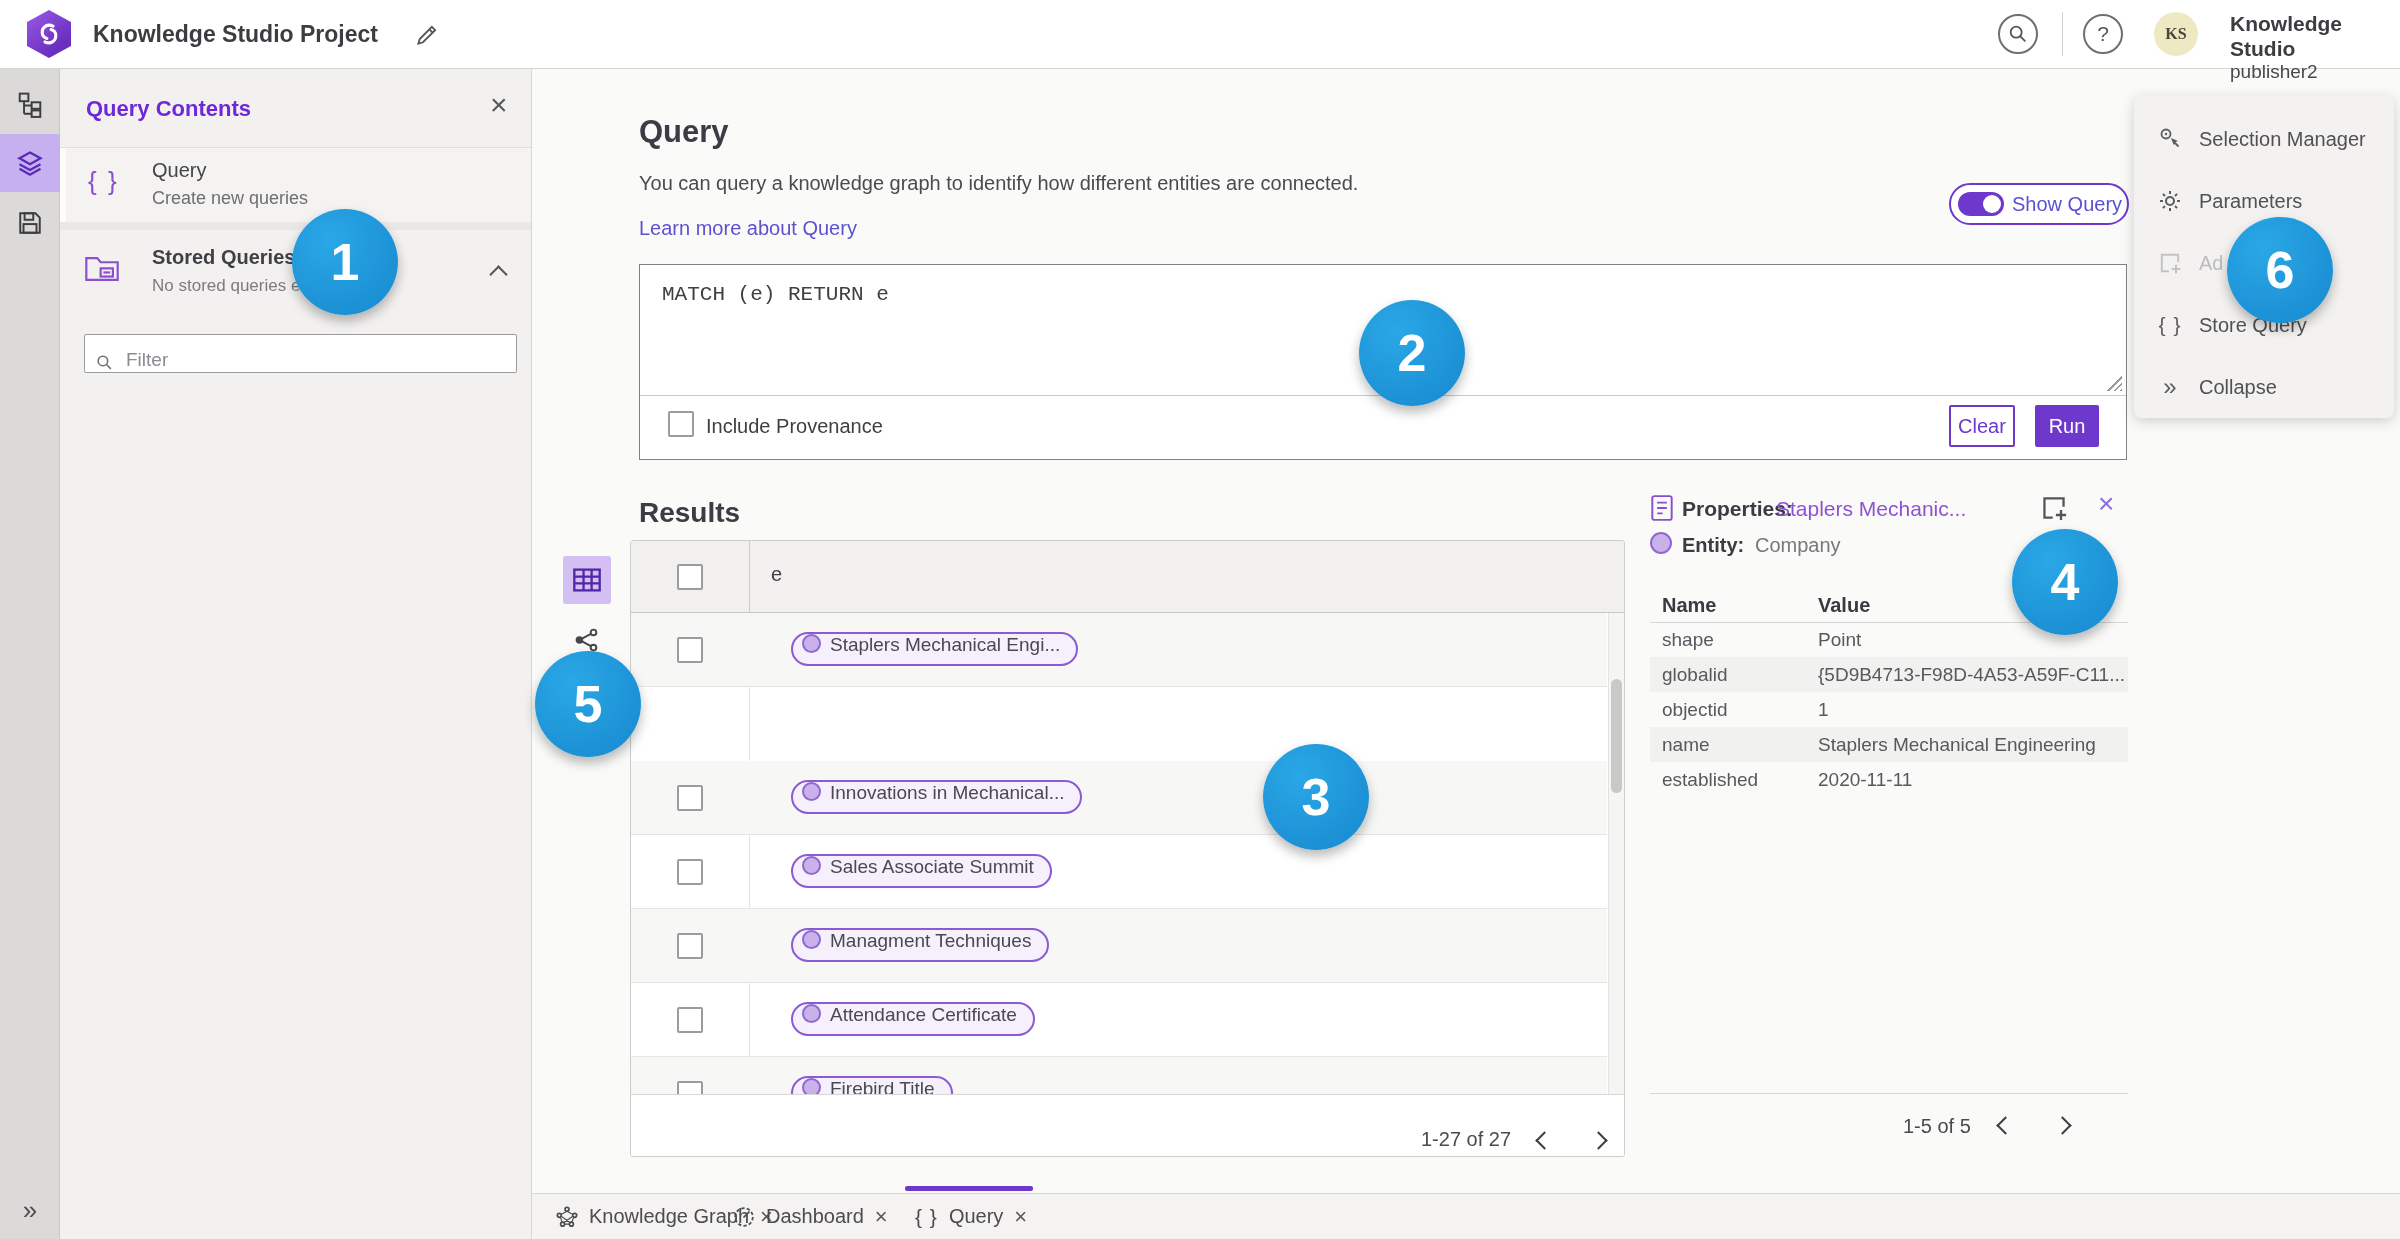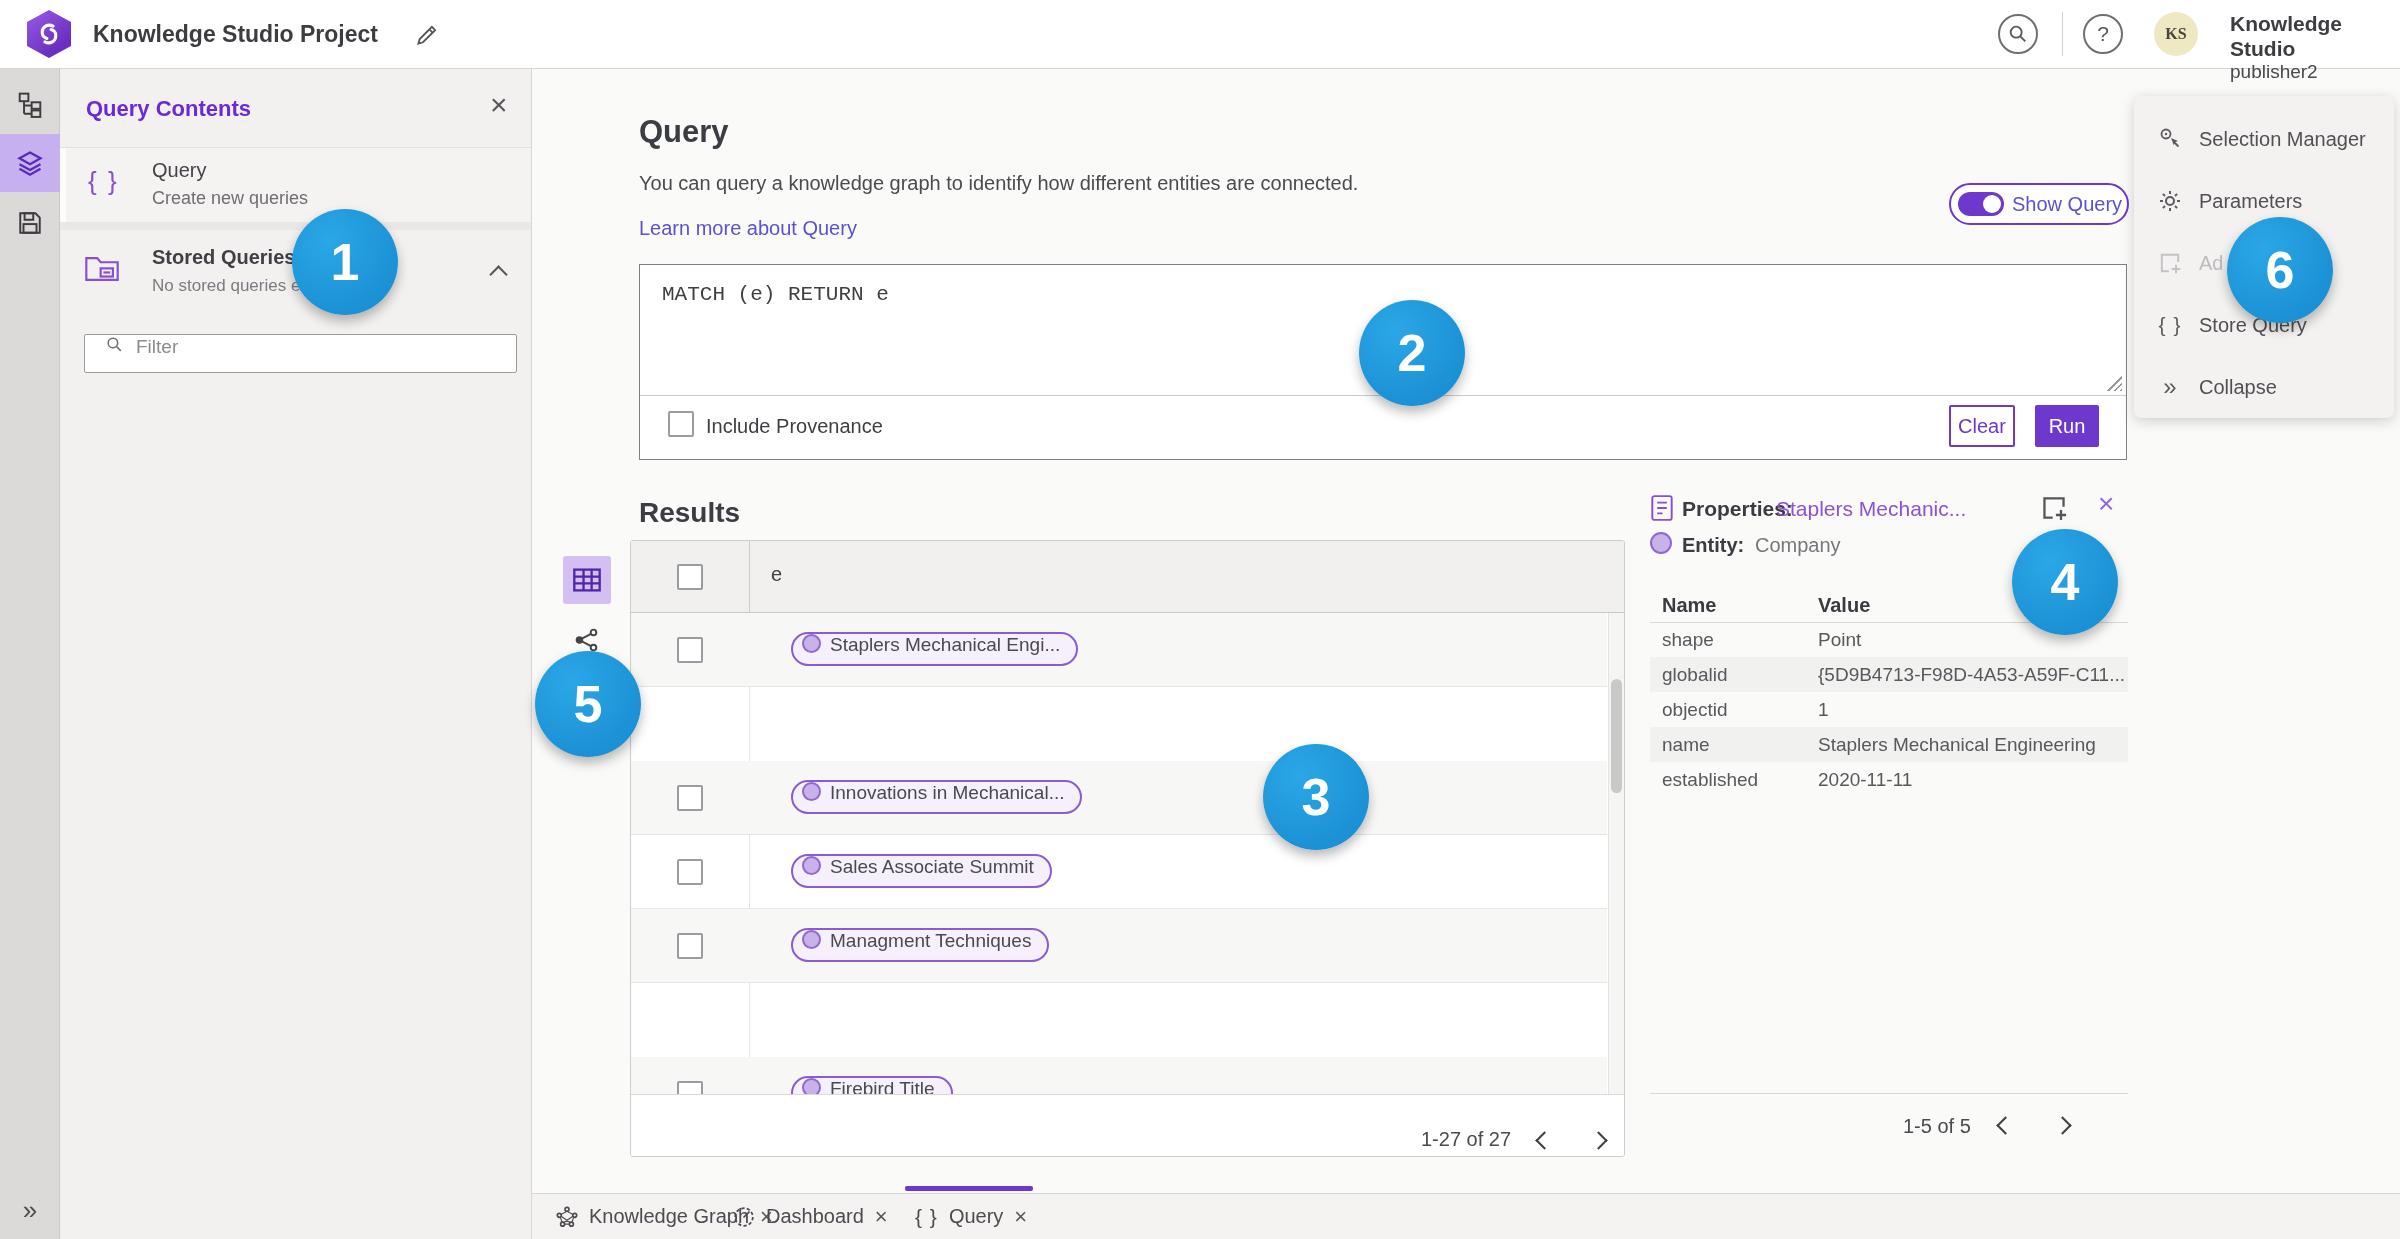--- a/index.html
+++ b/index.html
@@ -49,21 +49,21 @@
   .qi-label{position:absolute;left:92px;top:11px;font-size:20px;color:#434348;}
   .qi-sub{position:absolute;left:92px;top:40px;font-size:18px;color:#6e6e73;}
   .p-band{position:absolute;left:0;top:154px;width:471px;height:8px;background:#e9e8e7;}
   .stored{position:absolute;left:0;top:162px;width:471px;height:90px;}
   .stored .f-icon{position:absolute;left:24px;top:22px;color:#8a4fd0;}
   .st-label{position:absolute;left:92px;top:16px;font-size:20px;font-weight:700;color:#3f3f44;}
   .st-sub{position:absolute;left:92px;top:46px;font-size:17px;color:#7b7b80;}
   .st-chev{position:absolute;left:432px;top:38px;}
   .filter{position:absolute;left:24px;top:266px;width:433px;height:39px;background:#fff;
           border:1.5px solid #9b9b9e;border-radius:2px;box-sizing:border-box;
-          display:flex;align-items:flex-start;padding:0 20px;gap:10px;}
+          display:flex;align-items:flex-end;padding:0 10px;gap:10px;}
   .filter input{border:none;outline:none;flex:1;font-size:19px;font-family:"Liberation Sans",sans-serif;
           color:#3e3e42;background:transparent;}
   .filter input::placeholder{color:#8b8b90;}
 
   
   .h1{position:absolute;left:639px;top:114px;font-size:31px;font-weight:600;color:#3b3c44;}
   .desc{position:absolute;left:639px;top:172px;font-size:20px;color:#4b4b4f;}
   .learn-link{position:absolute;left:639px;top:217px;font-size:20px;color:#5c52d0;}
   .toggle{position:absolute;left:1949px;top:183px;width:180px;height:42px;border:2px solid #6e38cc;
           border-radius:21px;background:#fff;box-sizing:border-box;display:flex;align-items:center;
@@ -350,20 +350,27 @@
             <span>Sales Associate Summit</span>
           </span>
       </div>
       <div class="rrow" style="top:296px;background:#f7f7f6">
         <div class="cb"></div>
         <span class="pill">
             <span class="pdot"></span>
             <span>Managment Techniques</span>
           </span>
       </div>
+      <div class="rrow" style="top:370px">
+        <div class="cb"></div>
+        <span class="pill">
+            <span class="pdot"></span>
+            <span>Attendance Certificate</span>
+          </span>
+      </div>
       <div class="rrow" style="top:444px;background:#f7f7f6">
         <div class="cb"></div>
         <span class="pill">
             <span class="pdot"></span>
             <span>Firebird Title</span>
           </span>
       </div>
     </div>
     <div class="scrolltrack">
       <div class="scrollthumb"></div>

